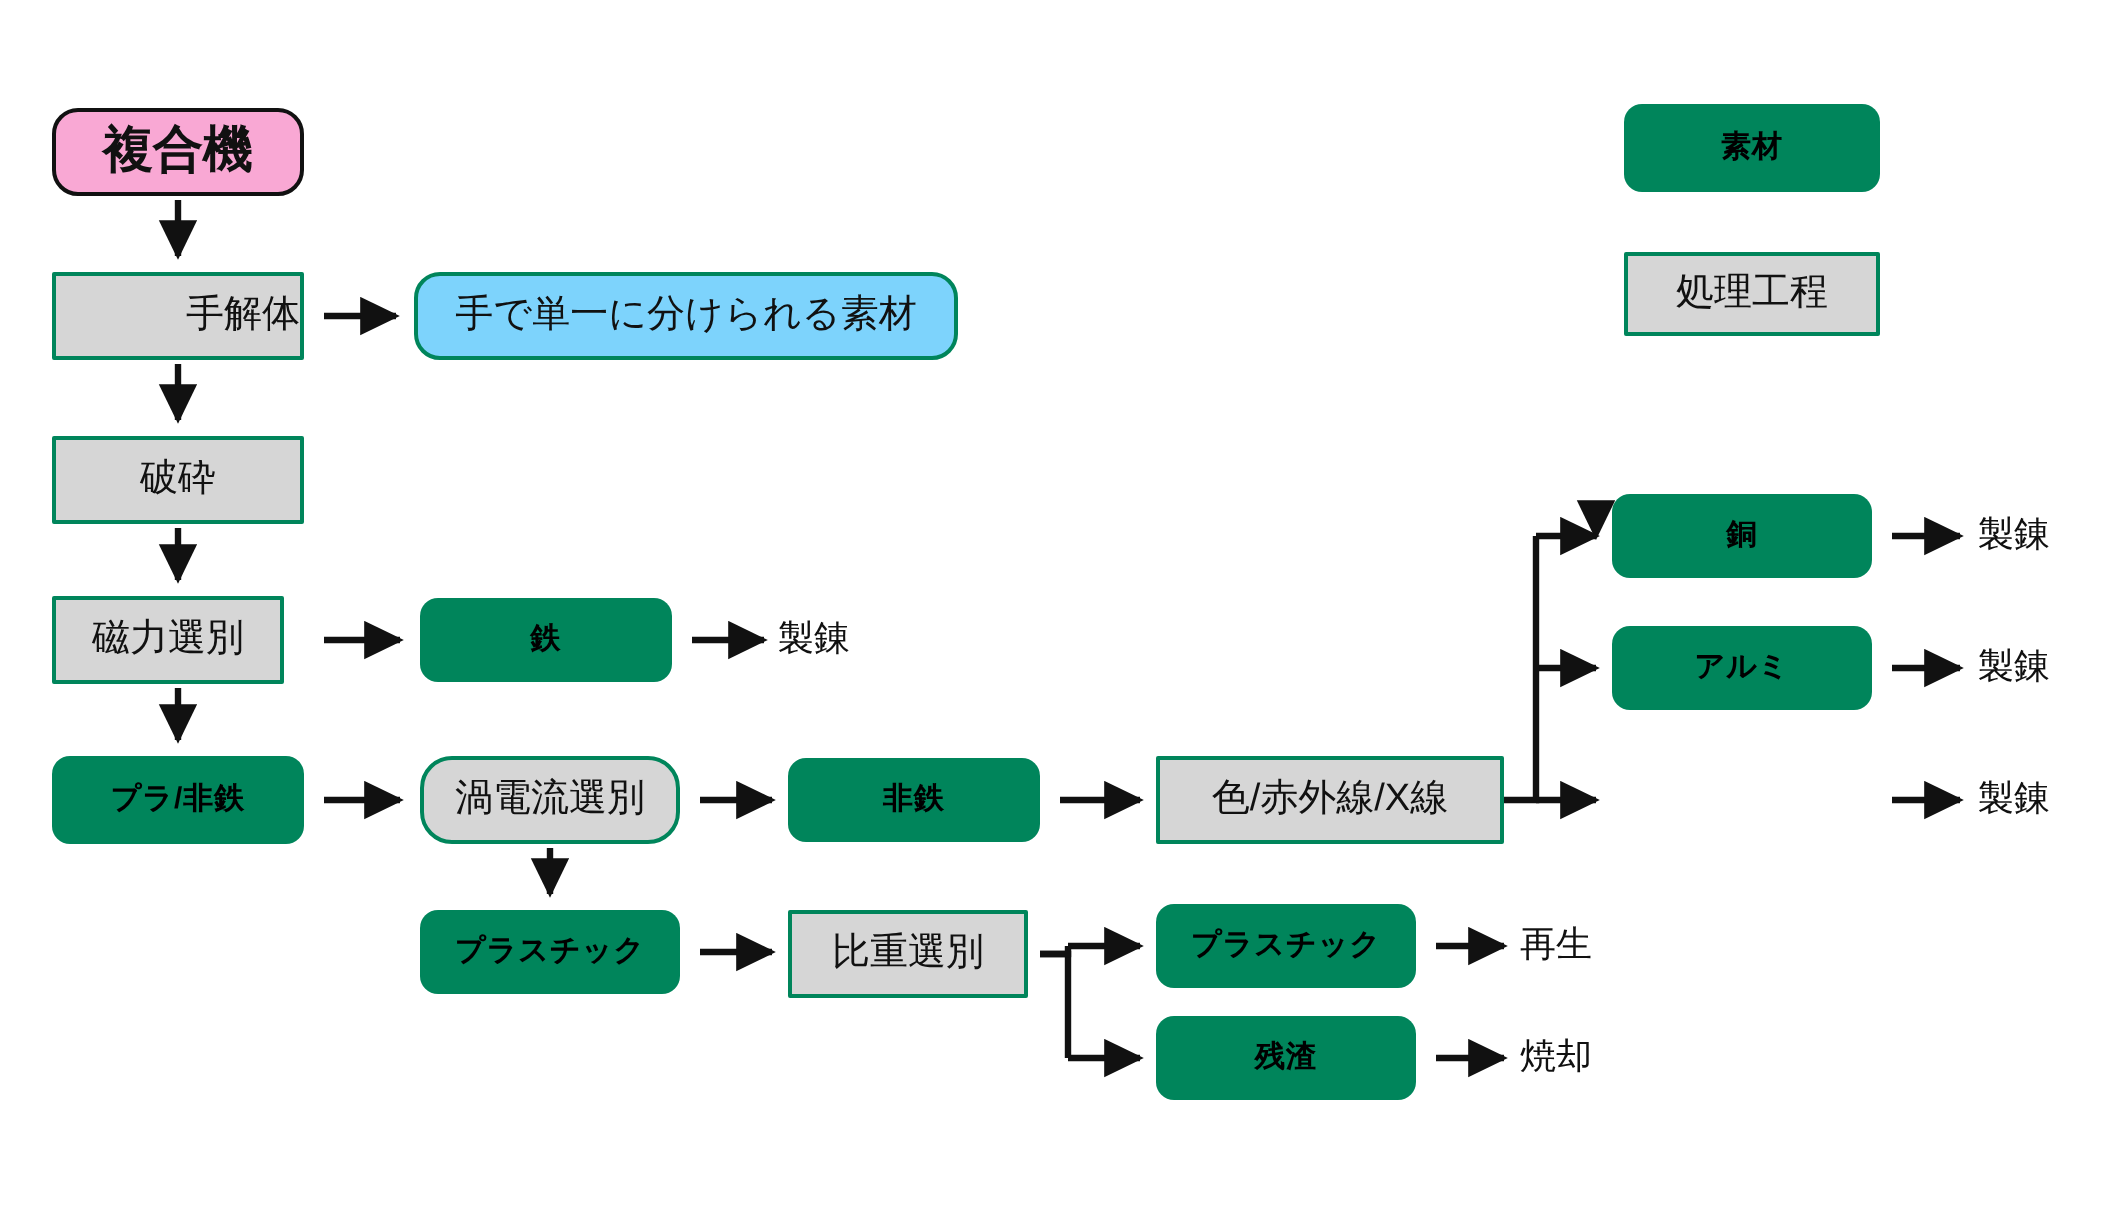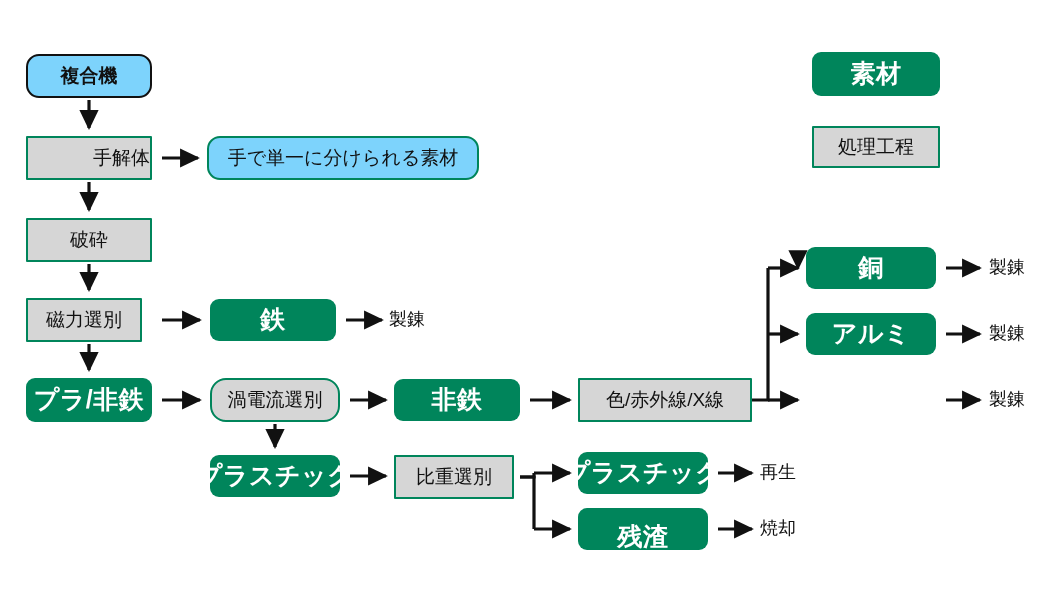--- a/index.html
+++ b/index.html
@@ -26,44 +26,44 @@
     align-items: center;
     justify-content: center;
     text-align: center;
     line-height: 1.1;
     white-space: nowrap;
   }
 
   
   .node.material {
     background: #00855b;
-    color: #ffffff;
+    color: #000000;
     border-radius: 9px;
     font-weight: bold;
-    font-size: 25px;
+    font-size: 15px;
     letter-spacing: 0.5px;
   }
 
   
   .node.process {
     background: #d6d6d6;
     color: #111111;
     border: 2px solid #00855b;
     border-radius: 1px;
     font-size: 19px;
     font-weight: normal;
   }
 
   
   .node.start {
-    background: #7dd3fc;
+    background: #f9a8d4;
     color: #111111;
     border: 2.5px solid #111111;
     border-radius: 13px;
-    font-size: 19px;
+    font-size: 25px;
     font-weight: bold;
   }
 
   
   .node.outline-green {
     background: #7dd3fc;
     color: #111111;
     border: 2.5px solid #00855b;
     border-radius: 13px;
     font-size: 19px;
@@ -167,21 +167,21 @@
     <span>比重選別</span>
   </div>
 
   <div class="node material" style="left:578px; top:452px; width:130px; height:42px;">
     <span>プラスチック</span>
   </div>
   <div class="node plain" style="left:760px; top:452px; width:80px; height:42px;">
     <span>再生</span>
   </div>
 
-  <div class="node material" style="left:578px; top:508px; width:130px; height:42px;align-items:flex-end;">
+  <div class="node material" style="left:578px; top:508px; width:130px; height:42px;">
     <span>残渣</span>
   </div>
   <div class="node plain" style="left:760px; top:508px; width:80px; height:42px;">
     <span>焼却</span>
   </div>
 
   <div class="conn" style="left:0; top:0; width:1056px; height:604px;">
     <svg width="1056" height="604" viewBox="0 0 1056 604" xmlns="http://www.w3.org/2000/svg">
       <defs>
         <marker id="ah" markerWidth="7" markerHeight="7" refX="5.6" refY="3.0" orient="auto" markerUnits="strokeWidth">

